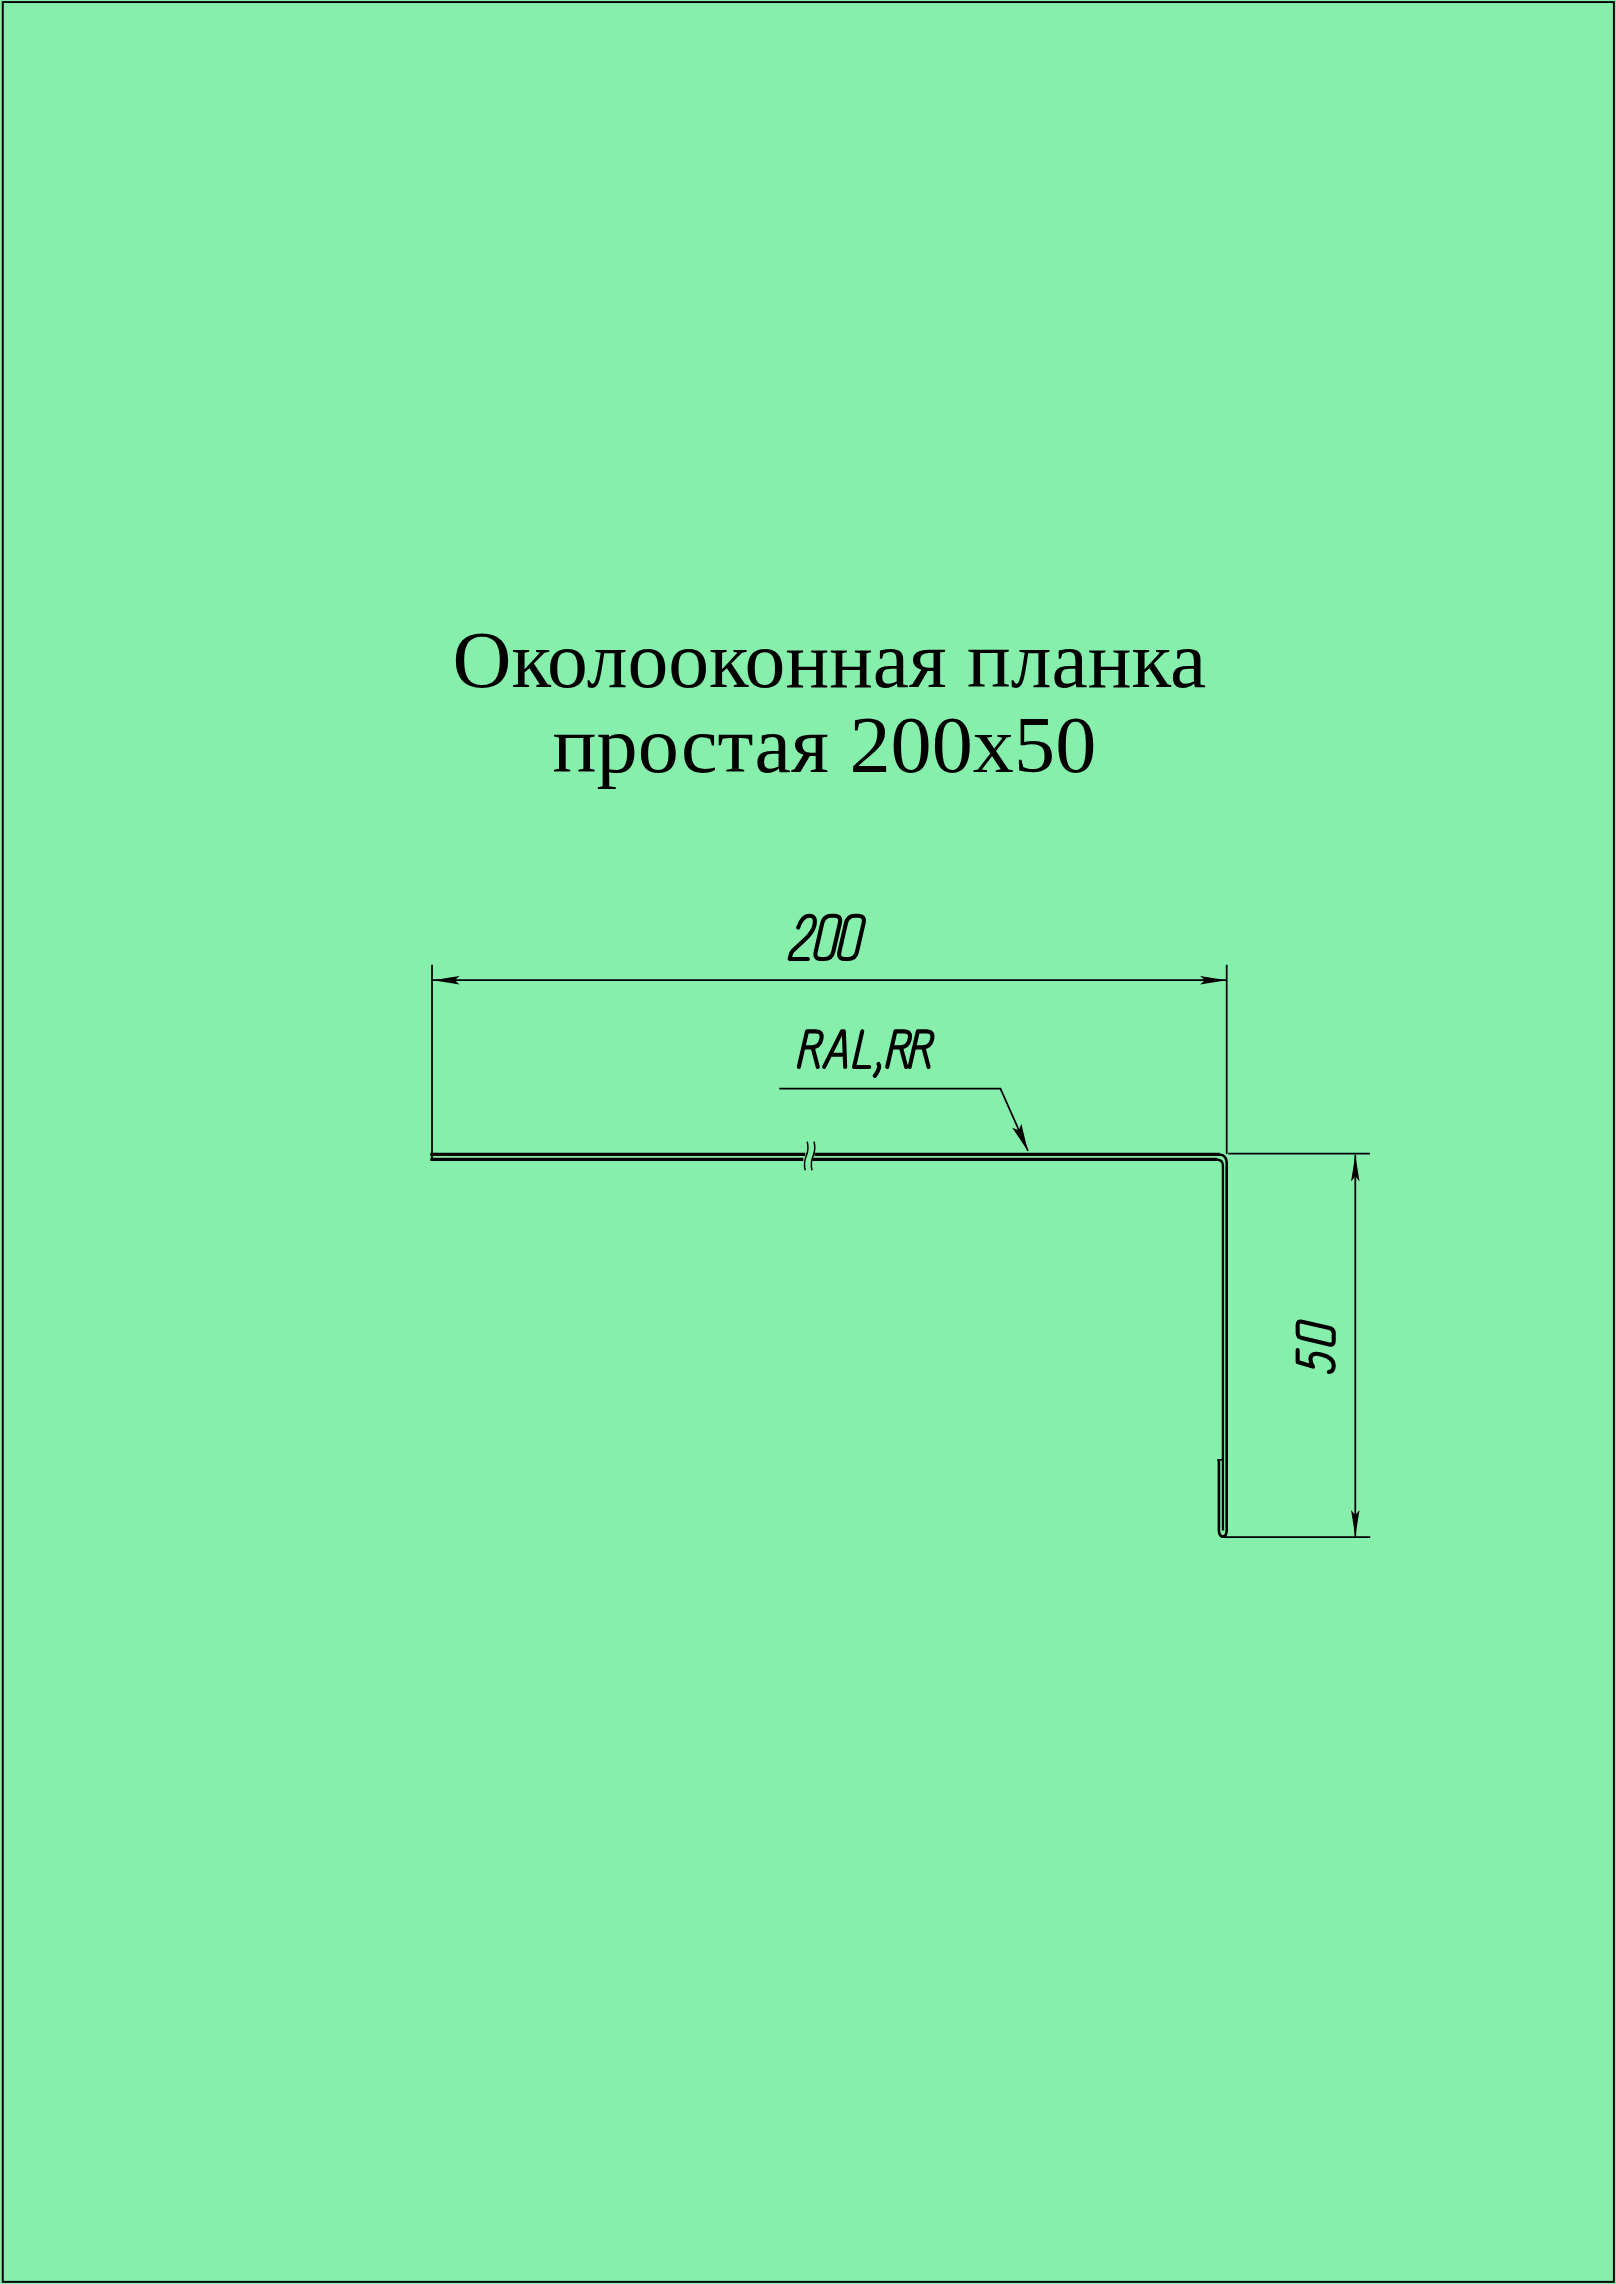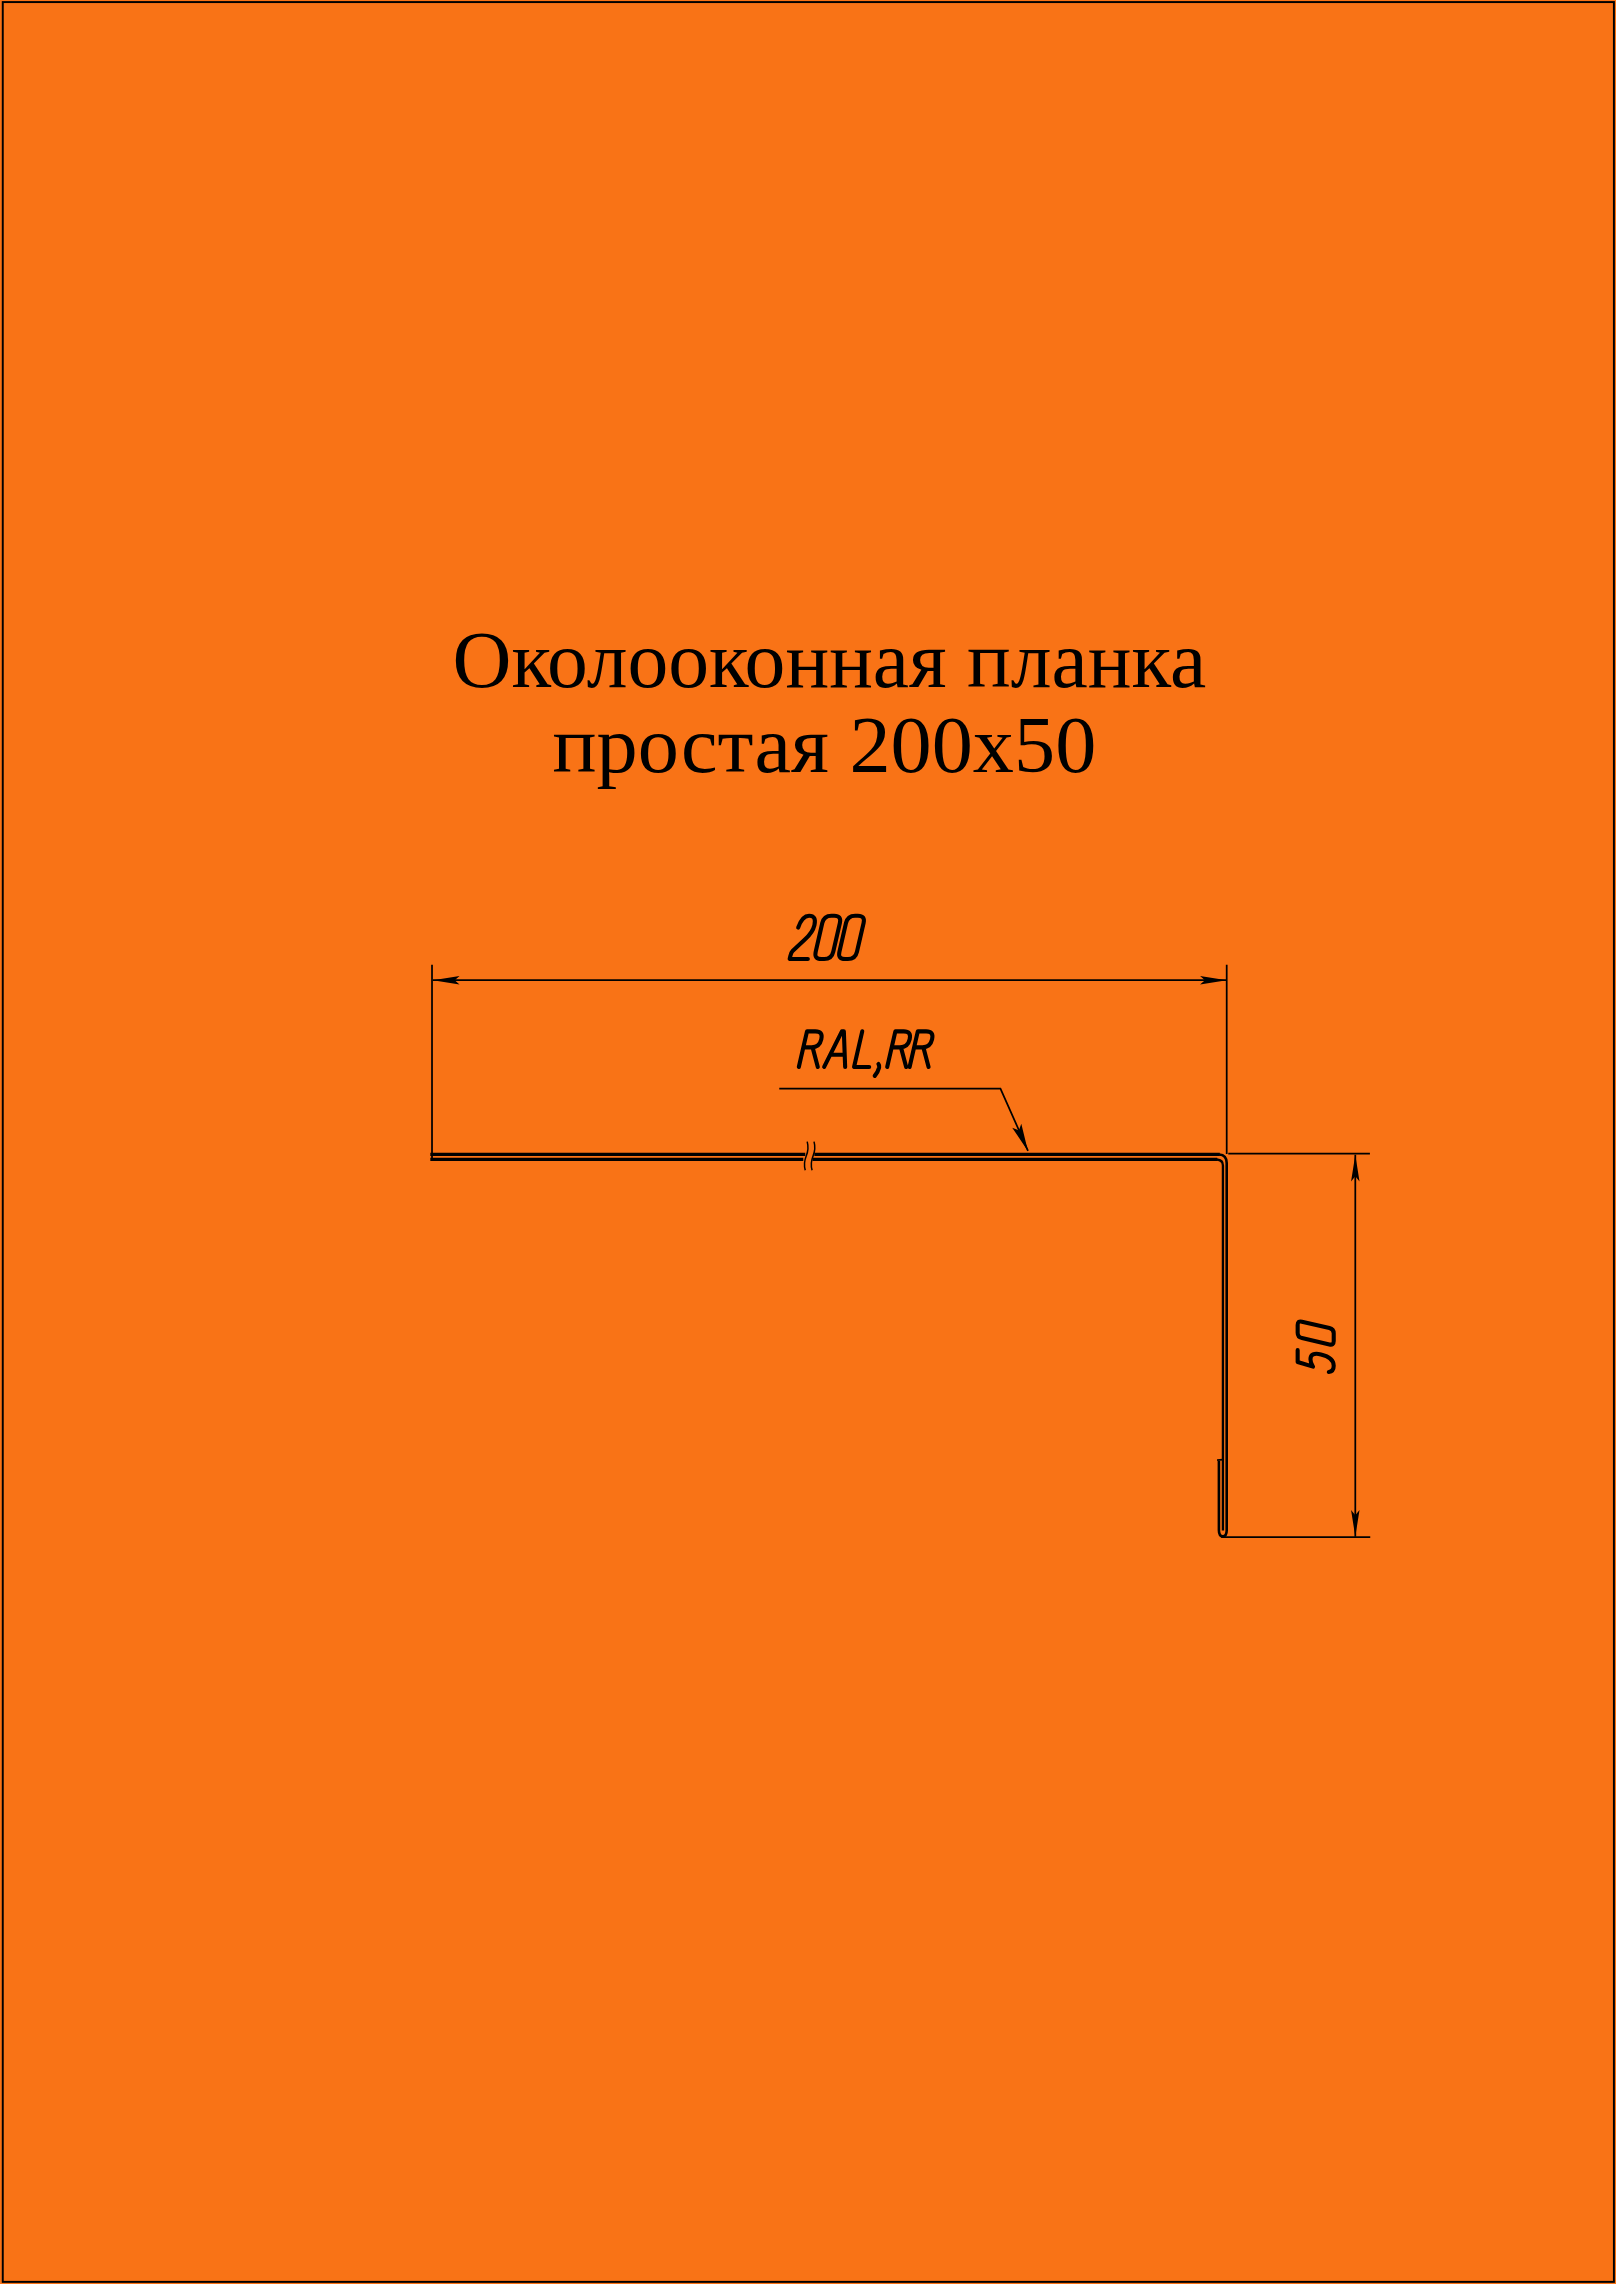--- a/index.html
+++ b/index.html
@@ -1,16 +1,16 @@
 <!DOCTYPE html>
 <html style="font-size:10.4px"><head>
 <meta charset="utf-8">
 <style>
   html,body{margin:0;padding:0;background:#ffffff;}
-  .page{position:relative;width:1617px;height:2284px;background:#f97316;overflow:hidden;}
+  .page{position:relative;width:1617px;height:2284px;background:#86efac;overflow:hidden;}
   svg{position:absolute;left:0;top:0;}
   text{fill:#000000;}
 </style>
 </head>
 <body>
 <div class="page">
 <svg width="1617" height="2284" viewBox="0 0 2488 3515">
 
   <rect x="4" y="3.2" width="2479.5" height="3508.5" fill="none" stroke="#000" stroke-width="3"></rect>
 

